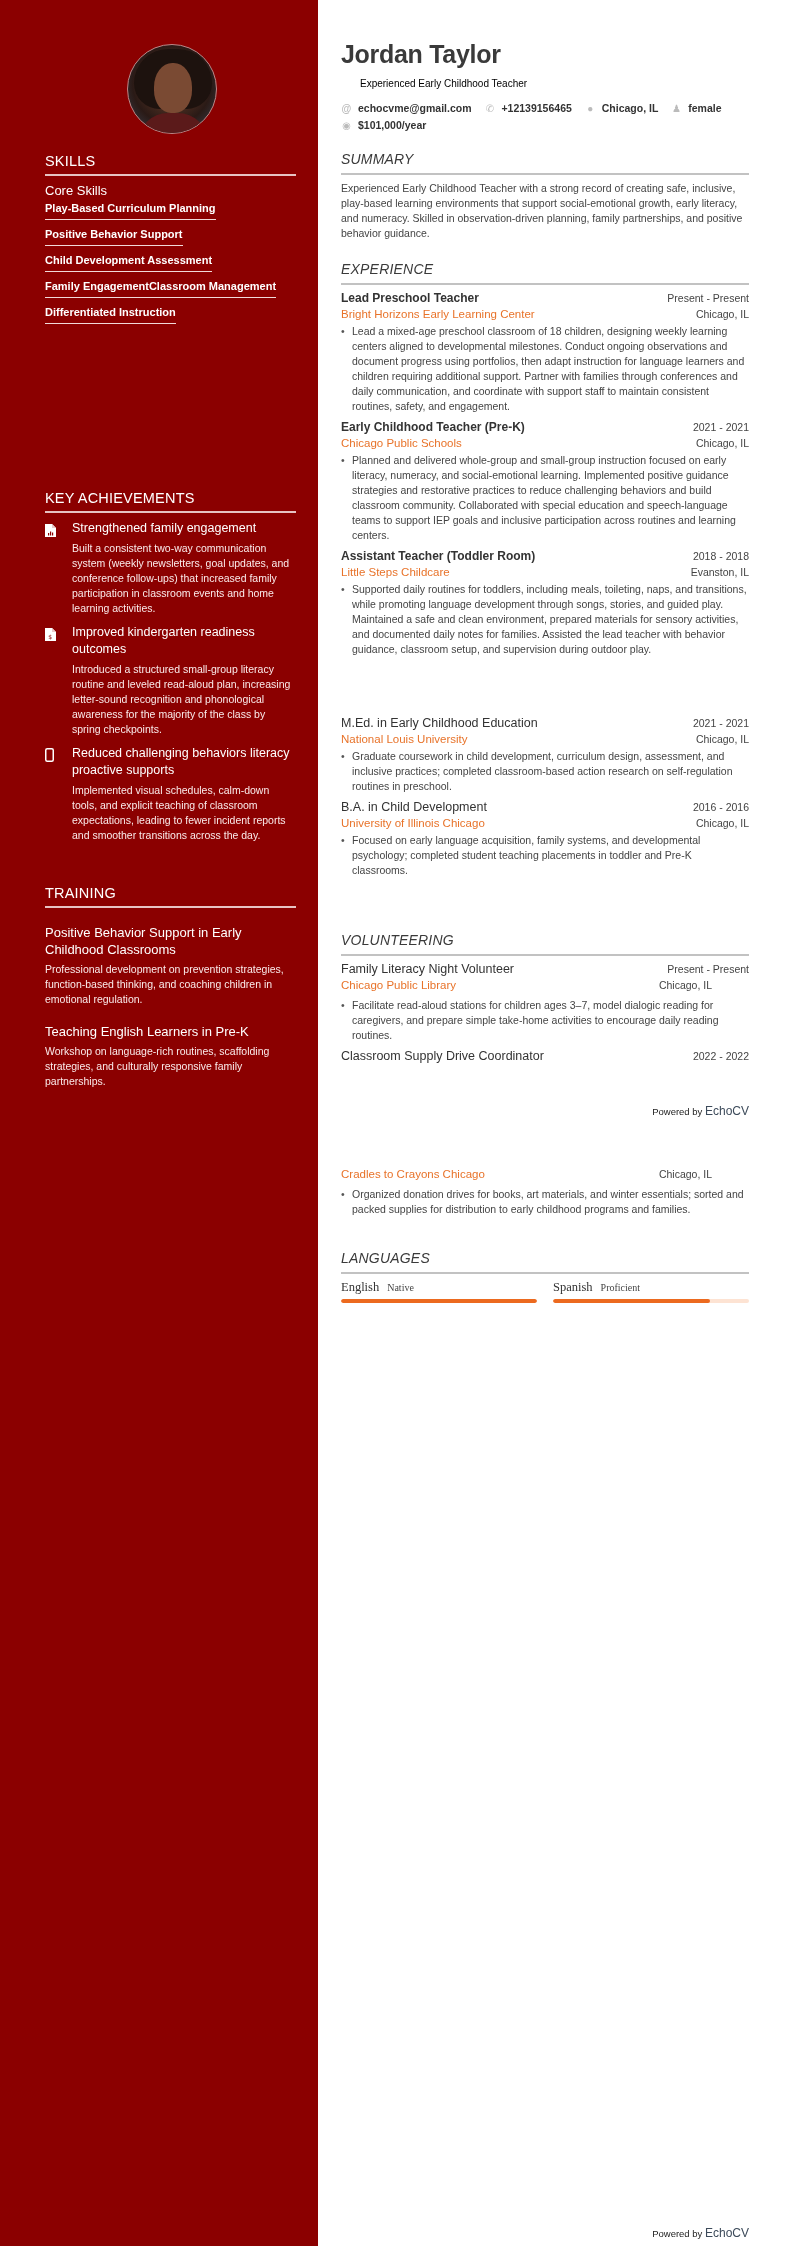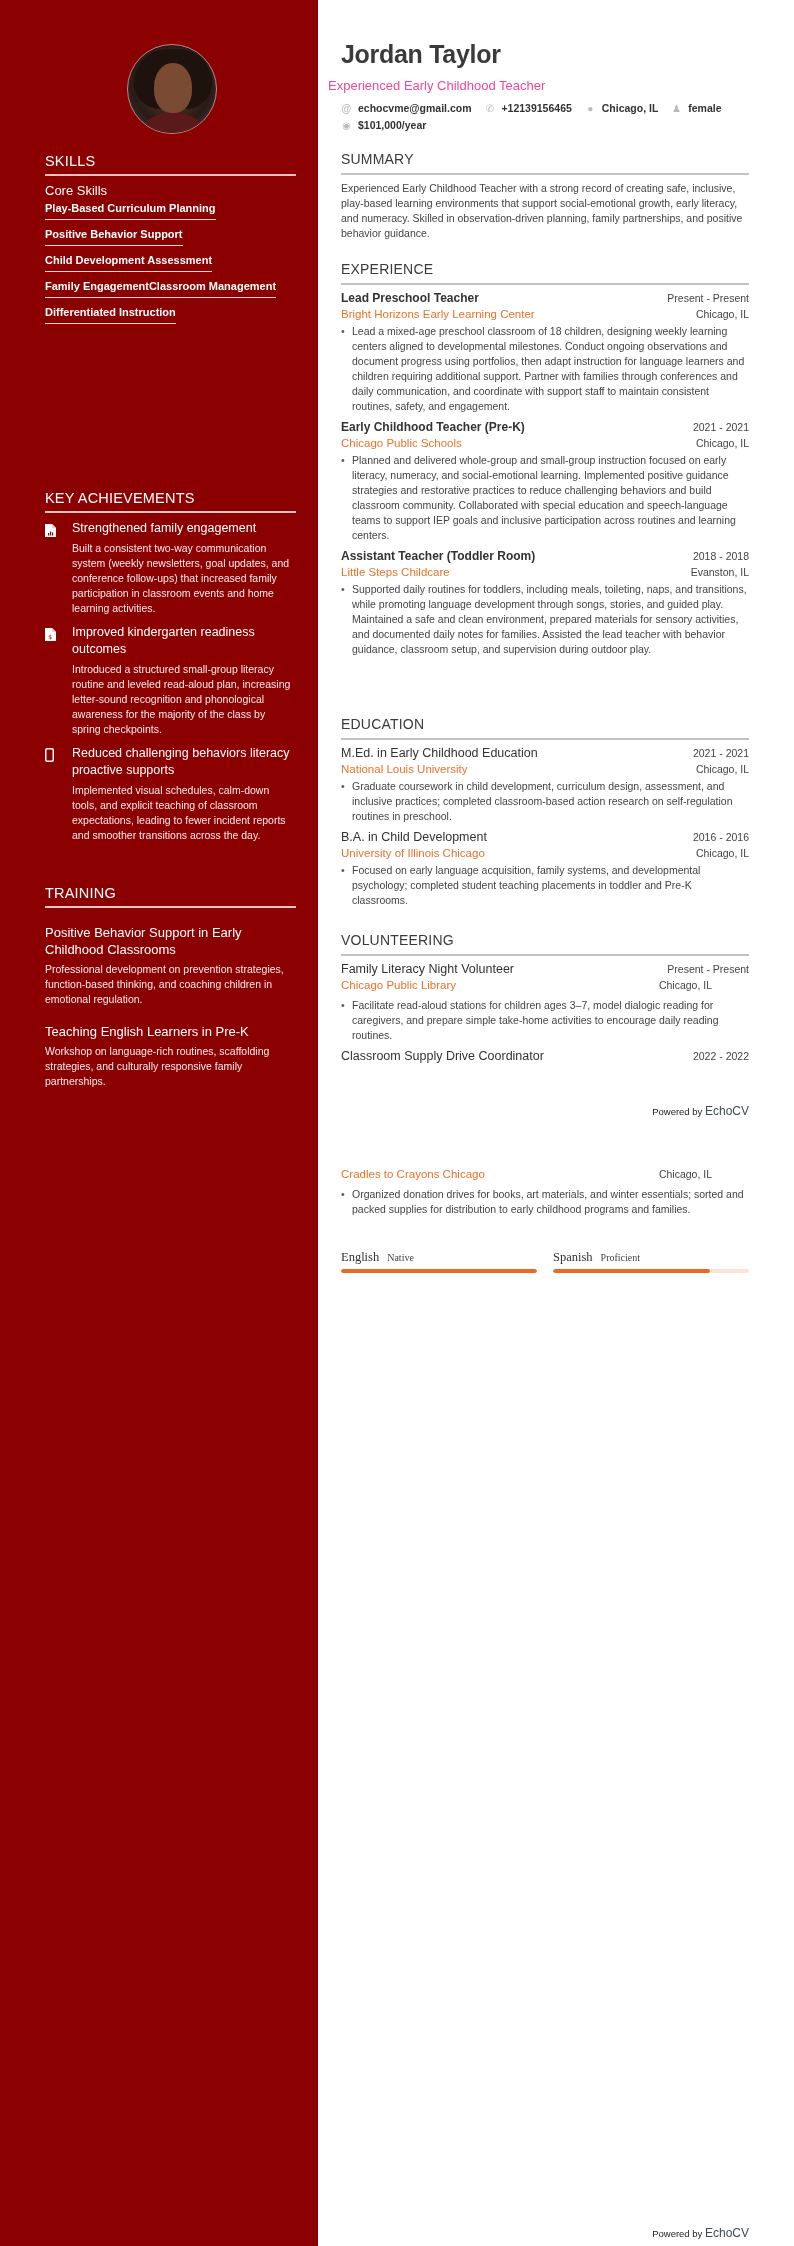--- a/index.html
+++ b/index.html
@@ -27,27 +27,27 @@
   .ach { display: flex; margin-bottom: 8px; }
   .ach-icon { width: 27px; flex: none; padding-top: 3px; }
   .ach-title { font-size: 12.5px; line-height: 17px; }
   .ach-desc { font-size: 10.5px; line-height: 15px; margin-top: 4px; color: #fbeaea; }
 
   .training { position: absolute; left: 45px; top: 885px; width: 251px; }
   .tr-title { font-size: 13px; line-height: 17px; margin-top: 16px; }
   .tr-desc { font-size: 10.5px; line-height: 15px; margin: 4px 0 6px; color: #fbeaea; }
 
   .name { position: absolute; left: 341px; top: 40px; font-size: 25px; font-weight: bold; color: #3a3a3a; letter-spacing: -0.3px; }
-  .subtitle { position: absolute; left: 328px; top: 78px; font-size: 13px; color: #ec4899; }
+  .subtitle { position: absolute; left: 360px; top: 78px; font-size: 10px; color: #000000; }
   .contact { position: absolute; left: 341px; top: 100px; width: 420px; font-size: 10.5px; font-weight: bold; color: #333; line-height: 17px; }
   .contact .item { display: inline-flex; align-items: center; margin-right: 10px; }
   .contact .ic { display: inline-block; width: 11px; margin-right: 6px; color: #bbb; font-size: 10px; text-align: center; }
 
   .m-section { position: absolute; left: 341px; width: 408px; }
-  .m-heading { font-size: 14px; color: #3a3a3a; letter-spacing: 0.2px; padding-bottom: 6px; border-bottom: 2px solid #c2c2c2; margin-bottom: 6px; }
+  .m-heading { font-size: 14px; color: #3a3a3a; letter-spacing: 0.2px; padding-bottom: 6px; border-bottom: 2px solid #c2c2c2; margin-bottom: 6px; font-style: italic; }
   .summary-text { font-size: 10.5px; line-height: 15px; color: #444; }
   .entry-row { display: flex; justify-content: space-between; align-items: baseline; }
   .entry-title { font-size: 12px; font-weight: bold; color: #333; }
   .entry-title.light { font-weight: normal; font-size: 12.5px; }
   .entry-date { font-size: 10.5px; color: #444; }
   .entry-org { font-size: 11.5px; color: #e8732a; margin-top: 3px; }
   .entry-loc { font-size: 10.5px; color: #444; }
   .bullets { list-style: none; margin: 4px 0 6px 0; }
   .bullets li { position: relative; padding-left: 11px; font-size: 10.5px; line-height: 15px; color: #444; }
   .bullets li::before { content: "•"; position: absolute; left: 0; top: 0; color: #555; }
@@ -214,21 +214,20 @@
         <span class="entry-org">Little Steps Childcare</span>
         <span class="entry-loc">Evanston, IL</span>
       </div>
     <ul class="bullets">
         <li>Supported daily routines for toddlers, including meals, toileting, naps, and transitions, while promoting language development through songs, stories, and guided play. Maintained a safe and clean environment, prepared materials for sensory activities, and documented daily notes for families. Assisted the lead teacher with behavior guidance, classroom setup, and supervision during outdoor play.</li>
       </ul>
   </div>
 </div>
 
 <div class="m-section" style="top:716px">
-  <div class="m-heading">EDUCATION</div>
   <div>
     <div class="entry-row">
         <span class="entry-title light">M.Ed. in Early Childhood Education</span>
         <span class="entry-date">2021 - 2021</span>
       </div>
     <div class="entry-row">
         <span class="entry-org">National Louis University</span>
         <span class="entry-loc">Chicago, IL</span>
       </div>
     <ul class="bullets">
@@ -280,20 +279,21 @@
   <div class="entry-row" style="padding-right:37px">
       <span class="entry-org">Cradles to Crayons Chicago</span>
       <span class="entry-loc">Chicago, IL</span>
     </div>
   <ul class="bullets" style="margin-top:7px">
       <li>Organized donation drives for books, art materials, and winter essentials; sorted and packed supplies for distribution to early childhood programs and families.</li>
     </ul>
 </div>
 
 <div class="m-section" style="top:1250px">
+  <div class="m-heading">LANGUAGES</div>
   <div class="lang-row">
     <div class="lang">
       <div class="lang-label">
           <span class="lang-name">English</span>
           <span class="lang-level">Native</span>
         </div>
       <div class="lang-bar">
           <div class="lang-fill" style="width:100%"></div>
         </div>
     </div>

